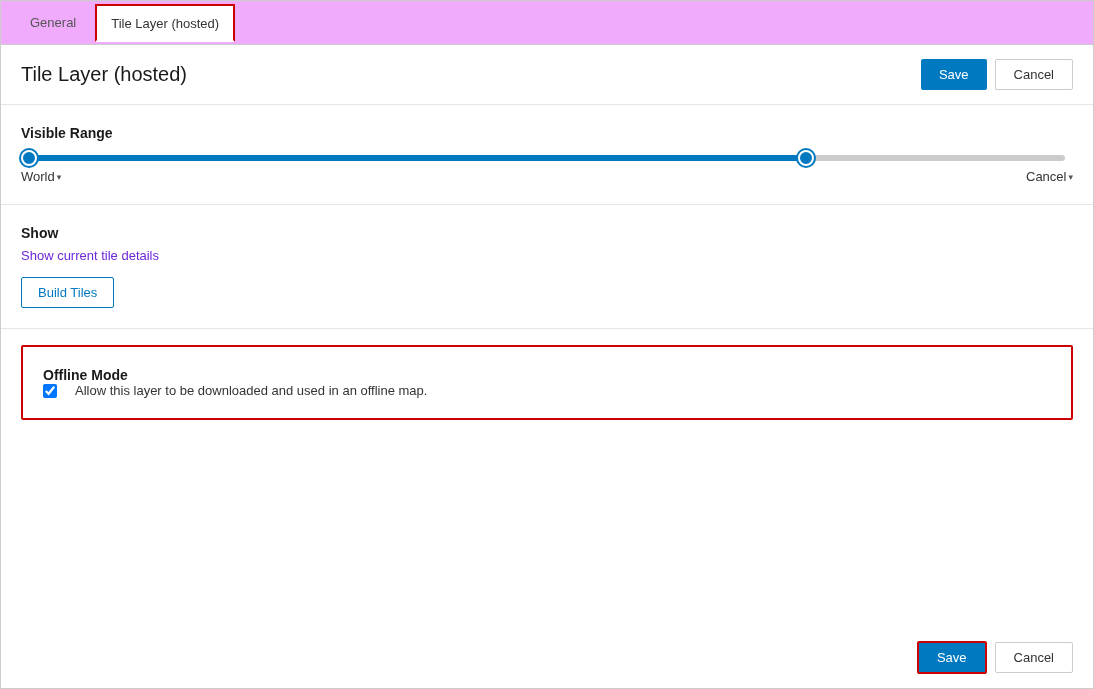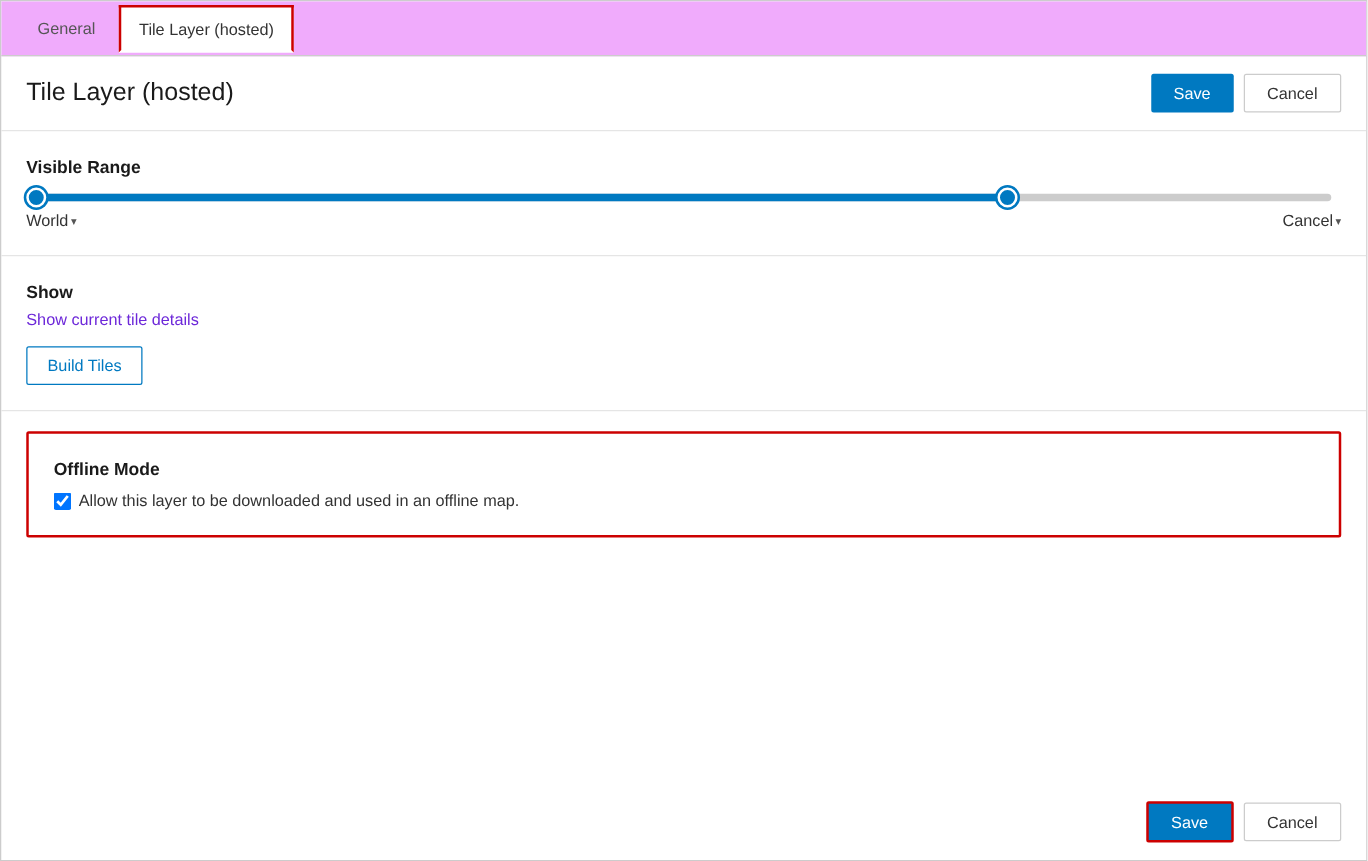--- a/index.html
+++ b/index.html
@@ -165,26 +165,25 @@
     .offline-section {
       padding: 20px 20px;
       margin: 16px 20px;
       border: 2px solid #c00;
       border-radius: 2px;
     }
     .offline-title {
       font-size: 14px;
       font-weight: 600;
       color: #1a1a1a;
-      margin-bottom: 10px;
     }
     .offline-checkbox-row {
       display: flex;
       align-items: center;
-      gap: 6px;
+      gap: 18px;
       font-size: 13px;
       color: #333;
     }
     .offline-checkbox-row input[type="checkbox"] {
       width: 14px;
       height: 14px;
       cursor: pointer;
       flex-shrink: 0;
     }
     .offline-note {

